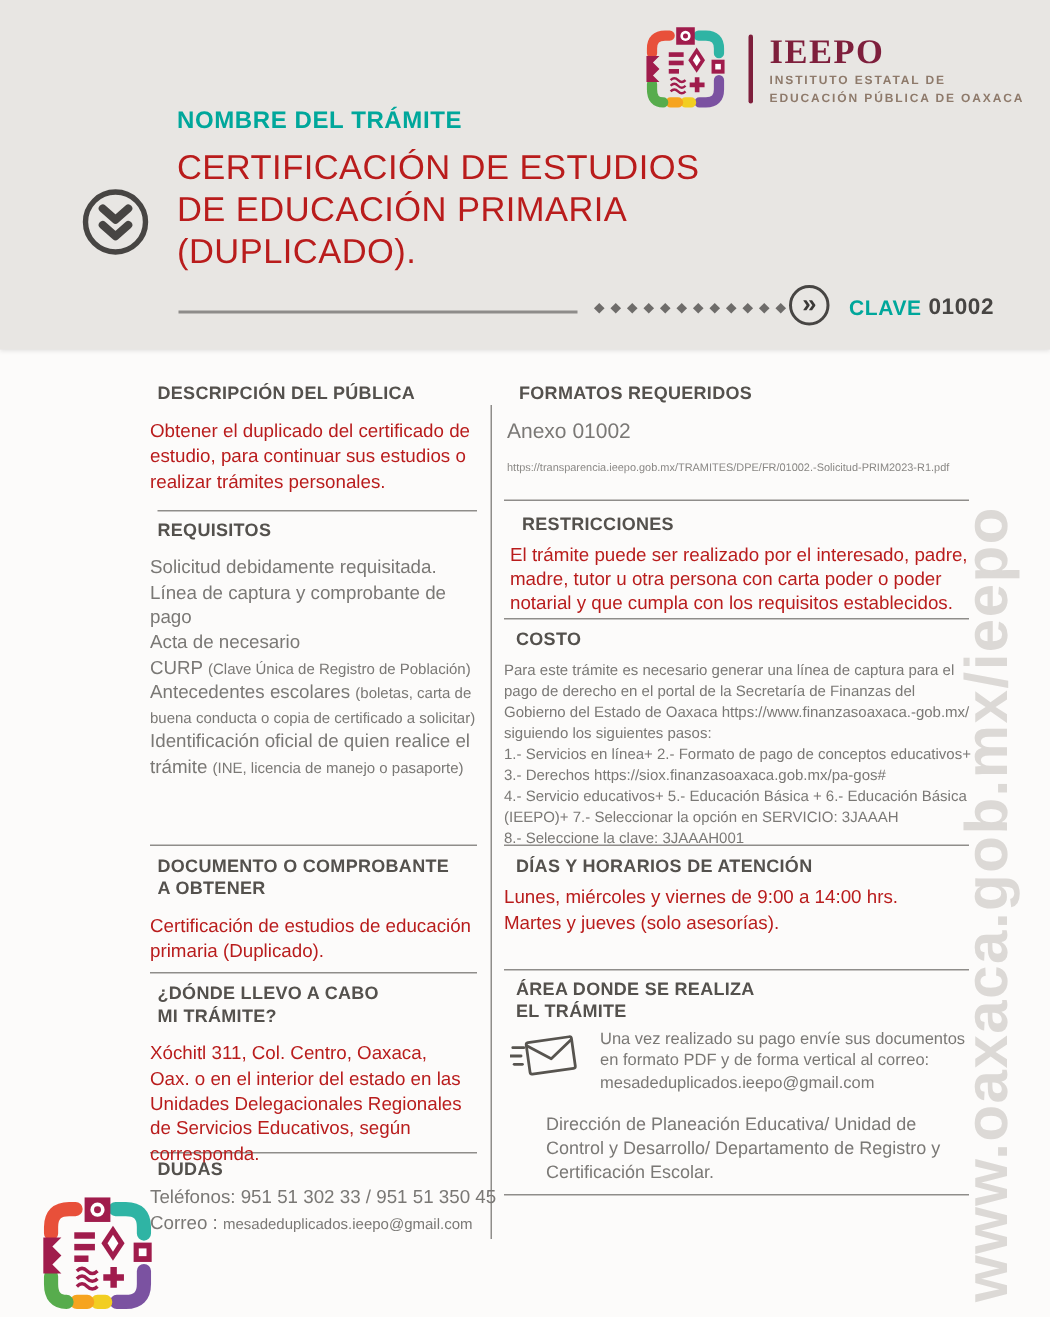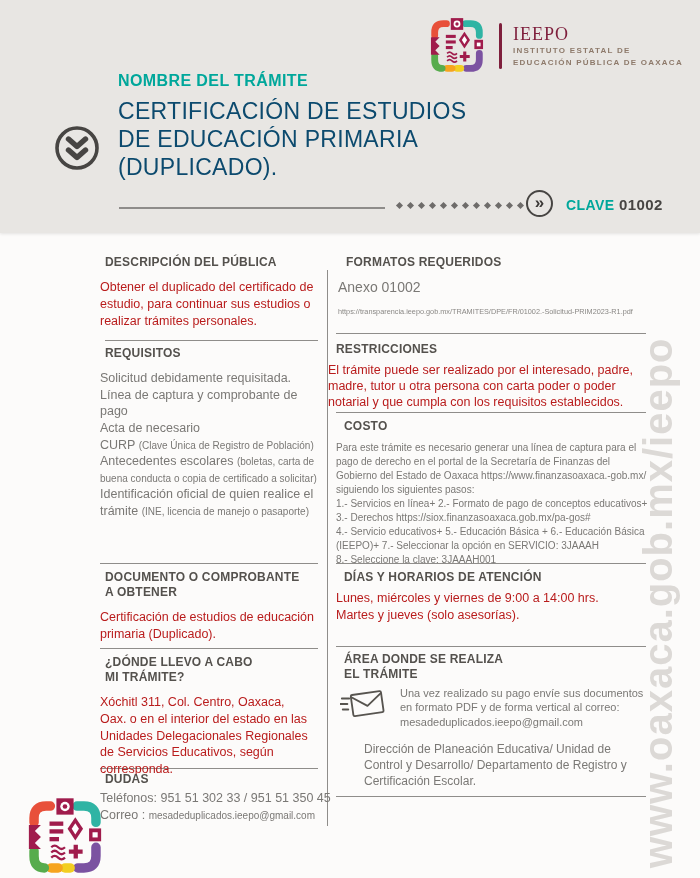--- a/index.html
+++ b/index.html
@@ -6,24 +6,24 @@
   #page{
     position:relative;width:700px;height:878px;margin:0 auto;
     background:#FCFBFA;overflow:hidden;
     font-family:"Liberation Sans",sans-serif;color:#7A7875;
   }
   
   .header-band{position:absolute;top:0;left:0;width:700px;height:233px;background:#E8E6E3;box-shadow:0 1px 3px rgba(0,0,0,.10);}
   .brand{position:absolute;top:15px;left:426px;display:flex;align-items:center;gap:11px;}
   .brand-logo svg{width:62px;height:62px;display:block;}
   .brand-divider{width:3px;height:46px;background:#7E1F3C;border-radius:2px;}
-  .brand-name{font-family:"Liberation Serif",serif;font-weight:normal;font-size:18px;color:#7E1F3C;letter-spacing:1px;line-height:1;}
+  .brand-name{font-family:"Liberation Serif",serif;font-weight:bold;font-size:23px;color:#7E1F3C;letter-spacing:1px;line-height:1;}
   .brand-sub{font-size:8px;font-weight:bold;color:#8E7A6B;letter-spacing:1.25px;margin-top:3px;}
   .kicker{position:absolute;left:118px;top:72px;font-size:16px;font-weight:bold;color:#00A79B;letter-spacing:.4px;}
-  .title{position:absolute;left:118px;top:97px;font-size:23px;line-height:1.22;color:#0c4a6e;letter-spacing:.3px;}
+  .title{position:absolute;left:118px;top:97px;font-size:23px;line-height:1.22;color:#b91c1c;letter-spacing:.3px;}
   .chevron-badge{position:absolute;left:53px;top:124px;width:48px;height:48px;}
   .rule-title{position:absolute;left:119px;top:207px;width:266px;height:2px;background:#8E8C8A;}
   .dots{position:absolute;left:397px;top:203px;display:flex;gap:6px;}
   .dot{width:5px;height:5px;background:#6E6C6A;transform:rotate(45deg);}
   .clave-circle{
     position:absolute;left:526px;top:190px;width:27px;height:27px;border:2px solid #474543;border-radius:50%;
     display:flex;align-items:center;justify-content:center;font-weight:bold;font-size:17px;color:#3A3836;line-height:1;padding-bottom:2px;box-sizing:border-box;
   }
   .clave-label{position:absolute;left:566px;top:197px;font-size:14px;font-weight:bold;color:#00A79B;letter-spacing:.4px;}
   .clave-value{position:absolute;left:619px;top:196px;font-size:15px;font-weight:bold;color:#474543;letter-spacing:.4px;}
@@ -165,21 +165,21 @@
     <ul class="req-list">
       <li><span>Solicitud debidamente requisitada.</span><span class="small-inline"></span></li>
       <li><span>Línea de captura y comprobante de pago</span><span class="small-inline"></span></li>
       <li><span>Acta de necesario</span><span class="small-inline"></span></li>
       <li><span>CURP </span><span class="small-inline">(Clave Única de Registro de Población)</span></li>
       <li><span>Antecedentes escolares </span><span class="small-inline">(boletas, carta de buena conducta o copia de certificado a solicitar)</span></li>
       <li><span>Identificación oficial de quien realice el trámite </span><span class="small-inline">(INE, licencia de manejo o pasaporte)</span></li>
     </ul>
   </div>
 
-  <div class="sec" style="left:328px;top:342px;width:314px;">
+  <div class="sec" style="left:340px;top:342px;width:314px;">
     <h3 style="padding-left:8px;margin-bottom:5px;">RESTRICCIONES</h3>
     <div class="body-txt" style="line-height:1.28;">El trámite puede ser realizado por el interesado, padre, madre, tutor u otra persona con carta poder o poder notarial y que cumpla con los requisitos establecidos.</div>
   </div>
 
   <div class="sec" style="left:336px;top:419px;width:314px;">
     <h3 style="padding-left:8px;margin-bottom:7px;">COSTO</h3>
     <div class="costo-lines">
       <div>Para este trámite es necesario generar una línea de captura para el pago de derecho en el portal de la Secretaría de Finanzas del Gobierno del Estado de Oaxaca https://www.finanzasoaxaca.-gob.mx/</div>
       <div>siguiendo los siguientes pasos:</div>
       <div>1.- Servicios en línea+ 2.- Formato de pago de conceptos educativos+ 3.- Derechos https://siox.finanzasoaxaca.gob.mx/pa-gos#</div>

